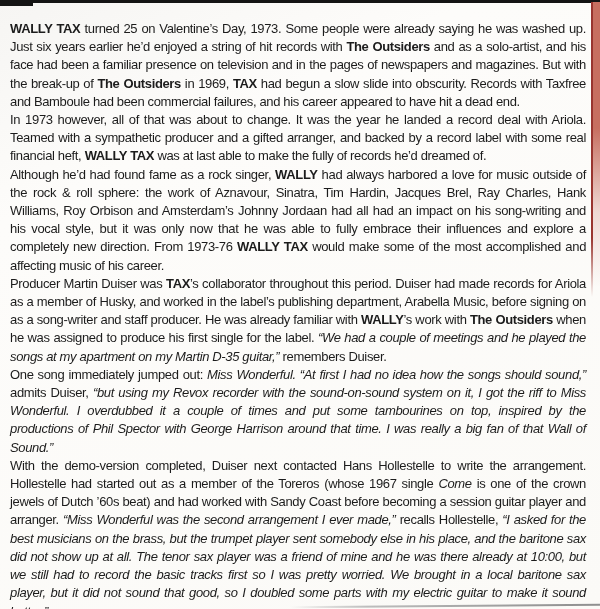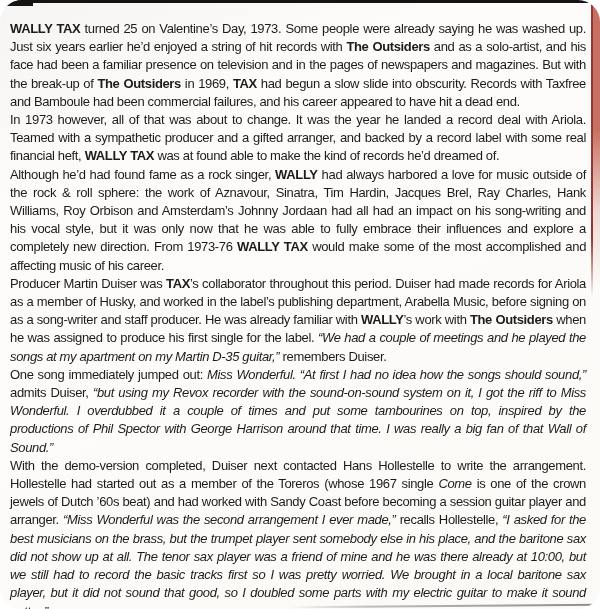--- a/index.html
+++ b/index.html
@@ -6,21 +6,20 @@
   body {
     width: 600px; height: 609px;
     font-family: "Liberation Sans", sans-serif;
     background: #ffffff;
   }
   .page {
     position: relative;
     width: 600px; height: 609px;
     overflow: hidden;
     background: linear-gradient(155deg, #f6f5f3 0%, #fdfcfa 25%, #fbfaf7 100%);
-    border-radius: 22px;
   }
   .top-bar {
     position: absolute; top: 0; left: 0;
     width: 600px; height: 3px;
     background: var(--top-bar-color, #141414);
   }
   .top-corner {
     position: absolute; top: 0; left: 0;
     width: 33px; height: 6px;
     background: var(--top-bar-color, #141414);
@@ -64,20 +63,20 @@
 </head>
 <body>
 
 <div class="page">
   <div class="top-bar"></div>
   <div class="top-corner"></div>
   <div class="spine"></div>
   <div class="spine-edge"></div>
   <div class="article">
       <p><span class="b">WALLY TAX</span><span class="n"> turned 25 on Valentine’s Day, 1973. Some people were already saying he was washed up. Just six years earlier he’d enjoyed a string of hit records with </span><span class="b">The Outsiders</span><span class="n"> and as a solo-artist, and his face had been a familiar presence on television and in the pages of newspapers and magazines. But with the break-up of </span><span class="b">The Outsiders</span><span class="n"> in 1969, </span><span class="b">TAX</span><span class="n"> had begun a slow slide into obscurity. Records with Taxfree and Bamboule had been commercial failures, and his career appeared to have hit a dead end.</span></p>
-      <p><span class="n">In 1973 however, all of that was about to change. It was the year he landed a record deal with Ariola. Teamed with a sympathetic producer and a gifted arranger, and backed by a record label with some real financial heft, </span><span class="b">WALLY TAX</span><span class="n"> was at found able to make the kind of records he’d dreamed of.</span></p>
+      <p><span class="n">In 1973 however, all of that was about to change. It was the year he landed a record deal with Ariola. Teamed with a sympathetic producer and a gifted arranger, and backed by a record label with some real financial heft, </span><span class="b">WALLY TAX</span><span class="n"> was at last able to make the fully of records he’d dreamed of.</span></p>
       <p><span class="n">Although he’d had found fame as a rock singer, </span><span class="b">WALLY</span><span class="n"> had always harbored a love for music outside of the rock &amp; roll sphere: the work of Aznavour, Sinatra, Tim Hardin, Jacques Brel, Ray Charles, Hank Williams, Roy Orbison and Amsterdam’s Johnny Jordaan had all had an impact on his song-writing and his vocal style, but it was only now that he was able to fully embrace their influences and explore a completely new direction. From 1973-76 </span><span class="b">WALLY TAX</span><span class="n"> would make some of the most accomplished and affecting music of his career.</span></p>
       <p><span class="n">Producer Martin Duiser was </span><span class="b">TAX</span><span class="n">’s collaborator throughout this period. Duiser had made records for Ariola as a member of Husky, and worked in the label’s publishing department, Arabella Music, before signing on as a song-writer and staff producer. He was already familiar with </span><span class="b">WALLY</span><span class="n">’s work with </span><span class="b">The Outsiders</span><span class="n"> when he was assigned to produce his first single for the label. </span><span class="i">“We had a couple of meetings and he played the songs at my apartment on my Martin D-35 guitar,”</span><span class="n"> remembers Duiser.</span></p>
       <p><span class="n">One song immediately jumped out: </span><span class="i">Miss Wonderful. “At first I had no idea how the songs should sound,”</span><span class="n"> admits Duiser, </span><span class="i">“but using my Revox recorder with the sound-on-sound system on it, I got the riff to Miss Wonderful. I overdubbed it a couple of times and put some tambourines on top, inspired by the productions of Phil Spector with George Harrison around that time. I was really a big fan of that Wall of Sound.”</span></p>
       <p><span class="n">With the demo-version completed, Duiser next contacted Hans Hollestelle to write the arrangement. Hollestelle had started out as a member of the Toreros (whose 1967 single </span><span class="i">Come</span><span class="n"> is one of the crown jewels of Dutch ’60s beat) and had worked with Sandy Coast before becoming a session guitar player and arranger. </span><span class="i">“Miss Wonderful was the second arrangement I ever made,”</span><span class="n"> recalls Hollestelle, </span><span class="i">“I asked for the best musicians on the brass, but the trumpet player sent somebody else in his place, and the baritone sax did not show up at all. The tenor sax player was a friend of mine and he was there already at 10:00, but we still had to record the basic tracks first so I was pretty worried. We brought in a local baritone sax player, but it did not sound that good, so I doubled some parts with my electric guitar to make it sound better.”</span></p>
     </div>
   <div class="scan-line"></div>
 </div>
 
 </body></html>

